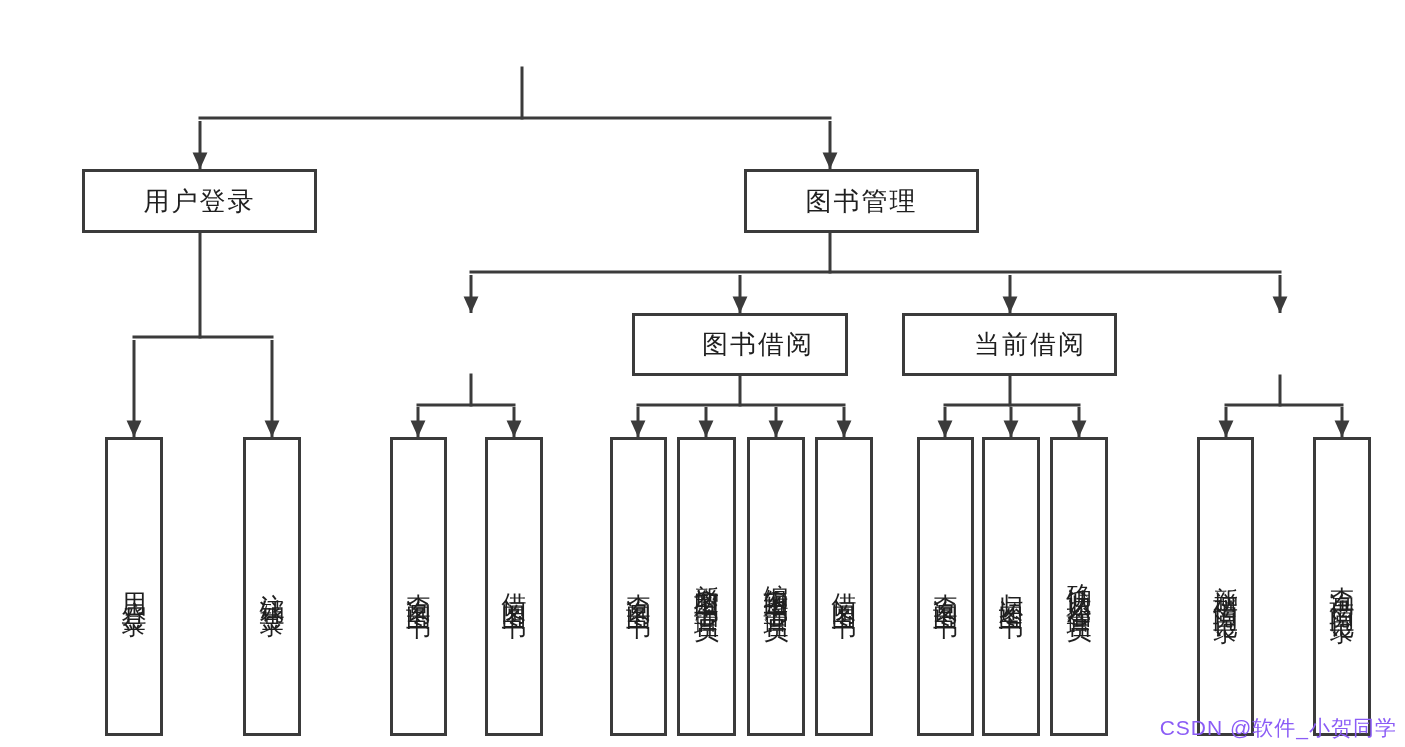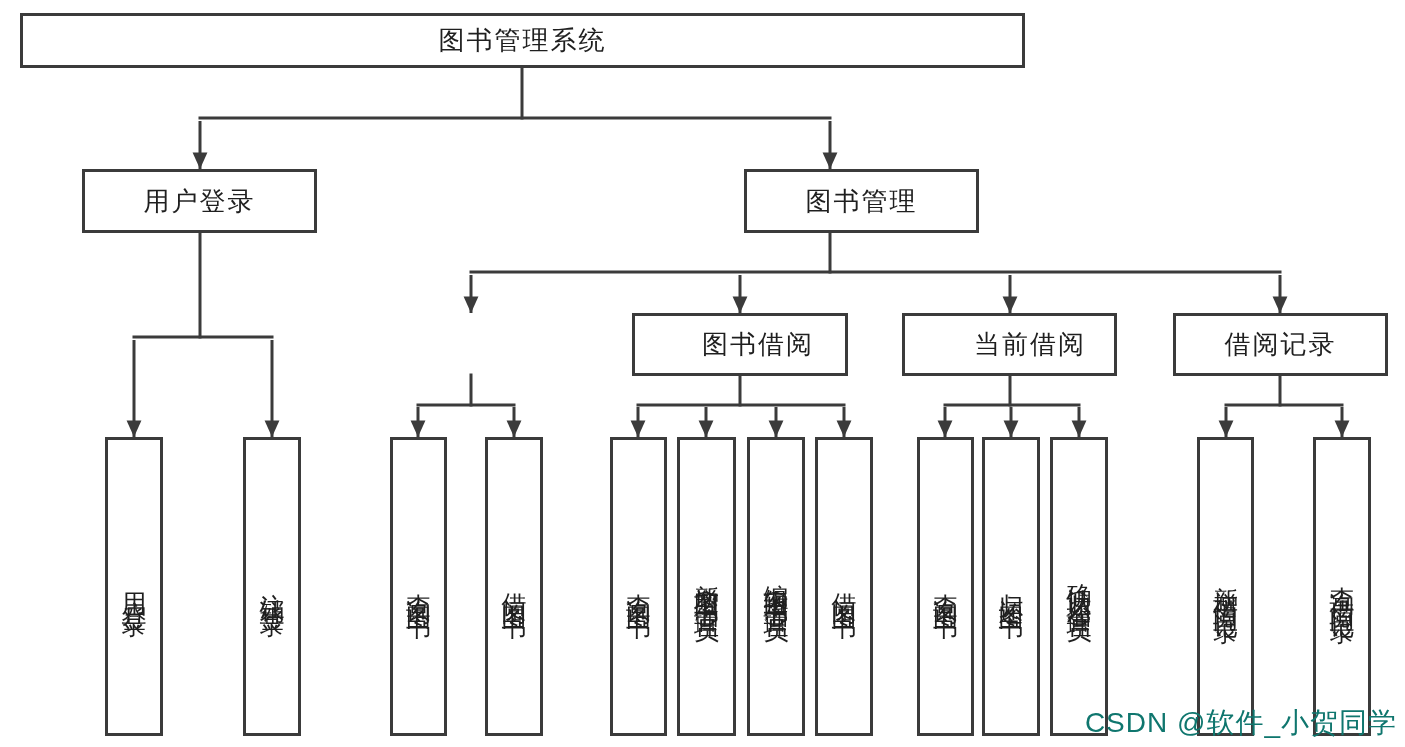--- a/index.html
+++ b/index.html
@@ -35,22 +35,22 @@
     color:#1f1f1f;
   }
   .v-label.tight{letter-spacing:5px;}
   #connectors{position:absolute;left:0;top:0;z-index:1;}
   .node{z-index:2;}
   #watermark{
     position:absolute;
     right:8px;
     bottom:5px;
     z-index:3;
-    font-size:28px;
-    color:#0f766e;
+    font-size:21px;
+    color:#8b5cf6;
     letter-spacing:1px;
     white-space:nowrap;
     margin-left:28px;
   }
 </style>
 </head>
 <body>
 
 <div id="stage">
 
@@ -97,39 +97,33 @@
       <path d="M1011,407 V437" marker-end="url(#arw)" stroke-linecap="butt"></path>
       <path d="M1079,407 V437" marker-end="url(#arw)" stroke-linecap="butt"></path>
 
       <path d="M1280,376 V405"></path>
       <path d="M1226,405 H1342"></path>
       <path d="M1226,407 V437" marker-end="url(#arw)" stroke-linecap="butt"></path>
       <path d="M1342,407 V437" marker-end="url(#arw)" stroke-linecap="butt"></path>
     </g>
   </svg>
 
-  <div class="node" style="left:20px;top:13px;width:1005px;height:55px;">
-    <span class="h-label">图书管理系统</span>
-  </div>
 
   <div class="node" style="left:82px;top:169px;width:235px;height:64px;">
     <span class="h-label">用户登录</span>
   </div>
   <div class="node" style="left:744px;top:169px;width:235px;height:64px;">
     <span class="h-label">图书管理</span>
   </div>
 
   <div class="node" style="left:632px;top:313px;width:216px;height:63px;padding-left:36px;">
     <span class="h-label">图书借阅</span>
   </div>
   <div class="node" style="left:902px;top:313px;width:215px;height:63px;padding-left:41px;">
     <span class="h-label">当前借阅</span>
-  </div>
-  <div class="node" style="left:1173px;top:313px;width:215px;height:63px;">
-    <span class="h-label">借阅记录</span>
   </div>
 
   <div class="node" style="left:105px;top:437px;width:58px;height:299px;">
     <span class="v-label">用户登录</span>
   </div>
   <div class="node" style="left:243px;top:437px;width:58px;height:299px;">
     <span class="v-label">注销登录</span>
   </div>
 
   <div class="node" style="left:390px;top:437px;width:57px;height:299px;">

